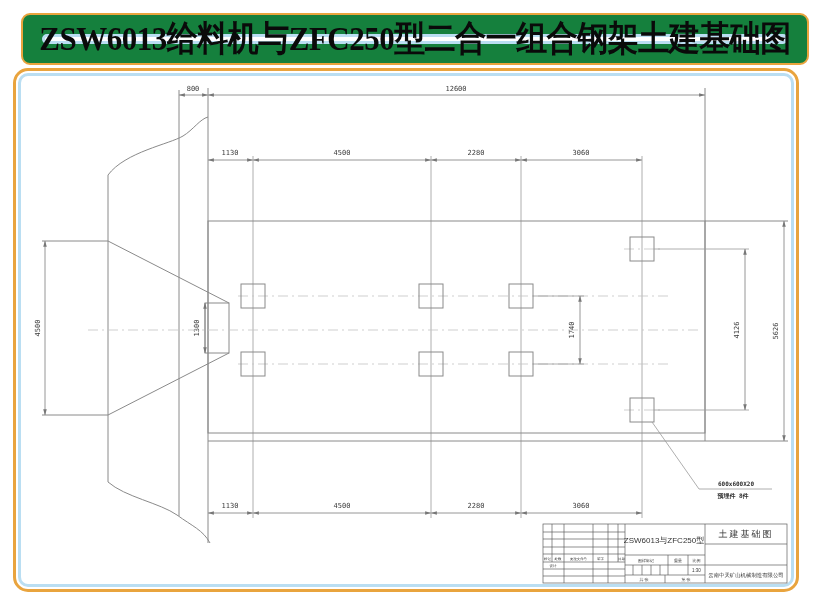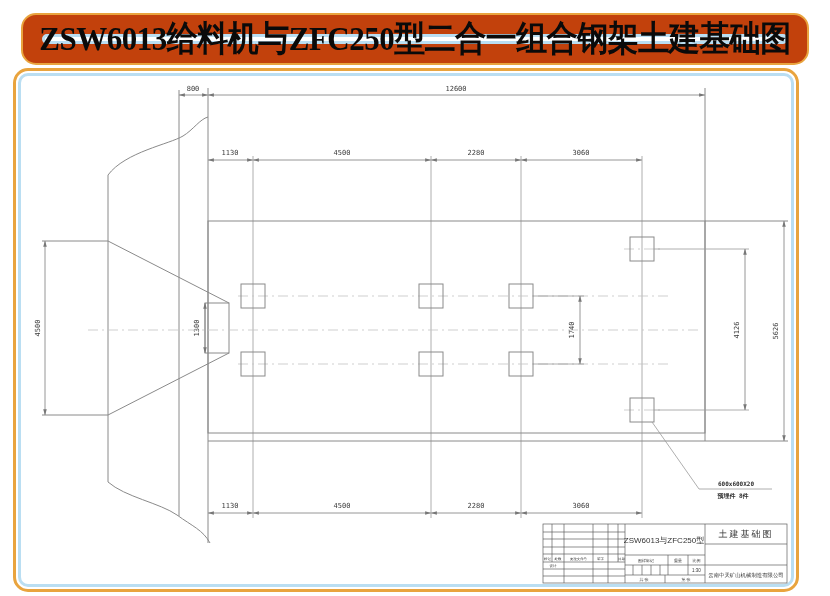--- a/index.html
+++ b/index.html
@@ -2,22 +2,22 @@
 <html><head>
 <meta charset="utf-8">
 <style>
   html,body{margin:0;padding:0;}
   body{
     width:830px;height:596px;background:#ffffff;position:relative;
     font-family:"Liberation Sans",sans-serif;overflow:hidden;
   }
   .banner{
     position:absolute;left:21px;top:13px;width:788px;height:52px;
-    box-sizing:border-box;border:2px solid #e9a43e;border-radius:15px;
-    padding:19px;background:#c2410c;
+    box-sizing:border-box;border:2px solid #e9a43e;border-radius:9px;
+    padding:19px;background:#15803d;
   }
   .banner-inner{
     width:100%;height:100%;box-sizing:border-box;
     border:3px solid #badef2;border-radius:6px;
     display:flex;align-items:center;justify-content:center;background:#fff;
   }
   .banner-text{
     font-family:"Liberation Serif",serif;font-weight:bold;font-size:31px;
     color:#0a0a0a;white-space:nowrap;letter-spacing:-0.5px;
     transform:scaleY(1.12);

